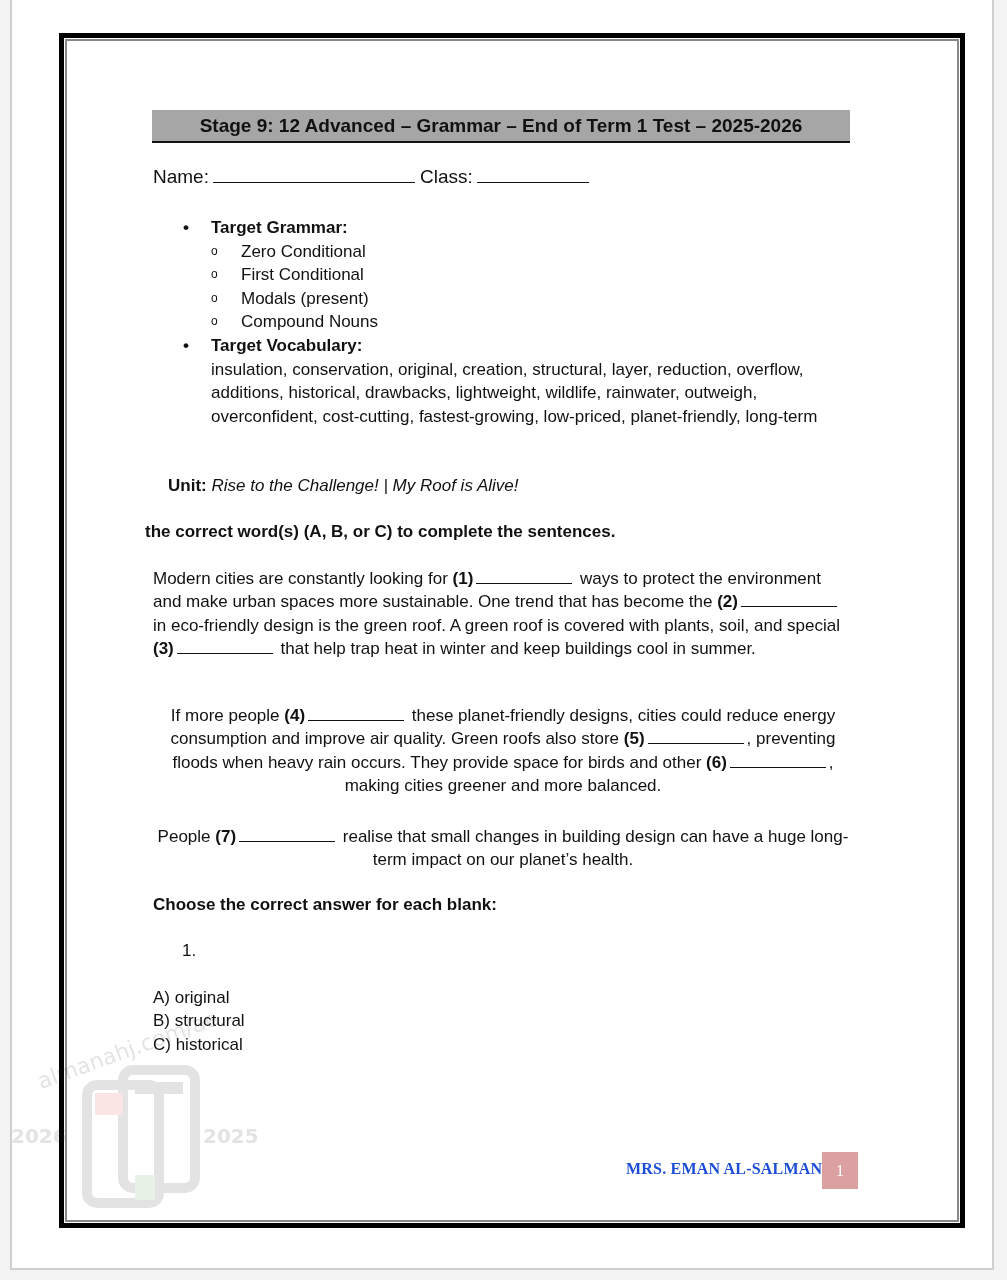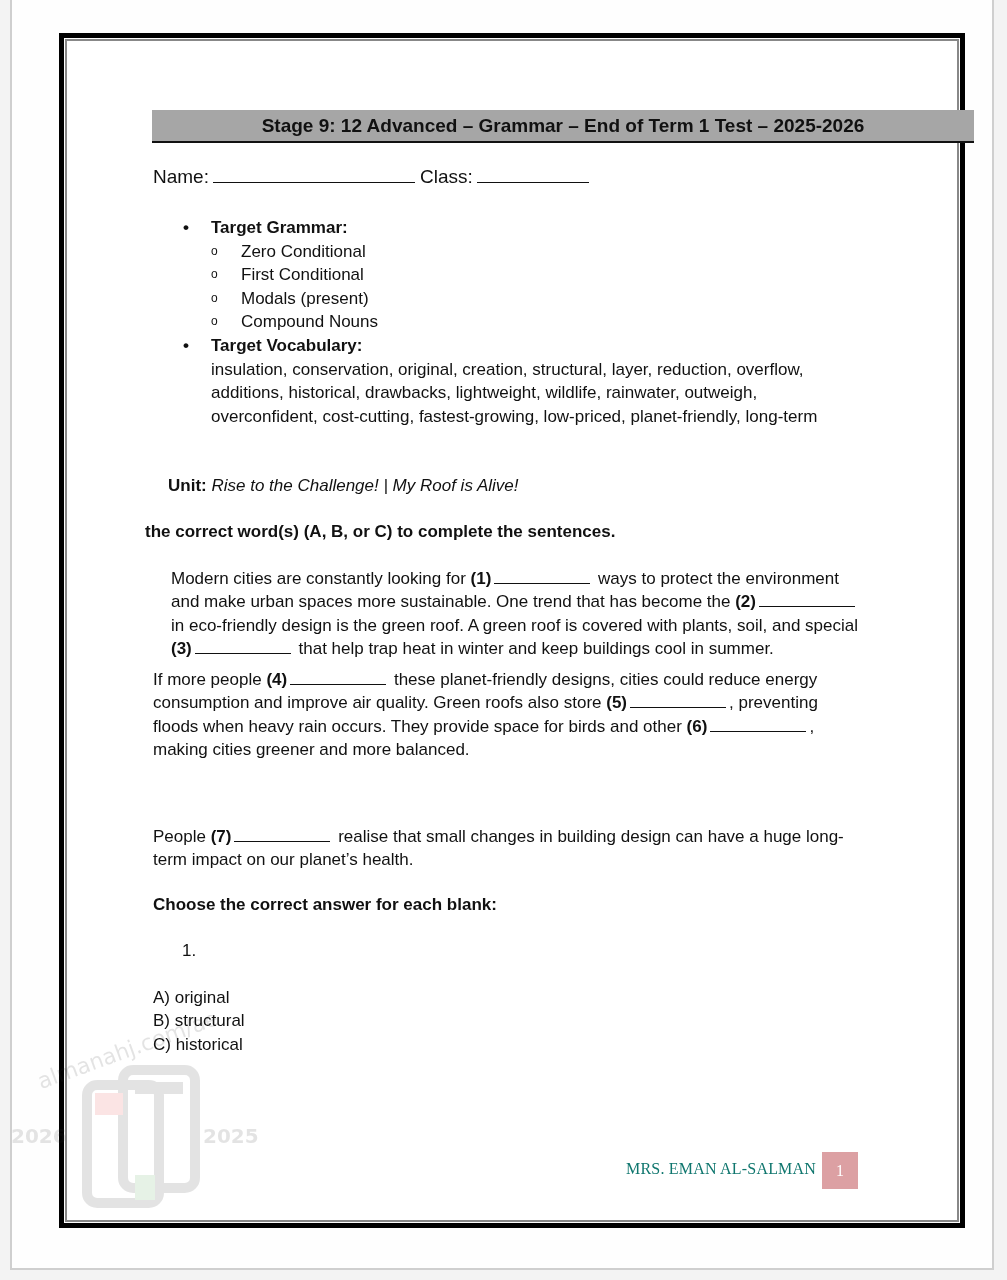--- a/index.html
+++ b/index.html
@@ -13,21 +13,21 @@
   }
   .frame {
     position: absolute; left: 47px; top: 33px; width: 896px; height: 1185px;
     border: 5px solid #000; background: #fff;
   }
   .frame-inner {
     position: absolute; left: 1px; top: 1px; right: 1px; bottom: 1px;
     border: 2px solid #888;
   }
   .title-bar {
-    position: absolute; left: 152px; top: 110px; width: 822px; height: 31px;
+    position: absolute; left: 152px; top: 110px; width: 698px; height: 31px;
     background: #a6a6a6; border-bottom: 2px solid #111;
     text-align: center; font-weight: bold; font-size: 19px; line-height: 31px; color: #111;
   }
   .name-line { position: absolute; left: 153px; top: 166px; font-size: 19px; text-align: center; }
   .blank-long { display: inline-block; width: 202px; border-bottom: 1.5px solid #111; height: 16px; margin: 0 5px 0 4px; }
   .blank-short { display: inline-block; width: 112px; border-bottom: 1.5px solid #111; height: 16px; margin-left: 4px; }
   .bullets { position: absolute; left: 183px; top: 216px; width: 670px; font-size: 17px; line-height: 23.6px; }
   .bullet-item { position: relative; padding-left: 28px; }
   .bullet-dot { position: absolute; left: 0; top: 0; font-weight: bold; }
   .sub-list { margin: 0; padding: 0; list-style: none; }
@@ -35,21 +35,21 @@
   .sub-dot { position: absolute; left: 28px; top: 0; font-size: 12px; }
   .bold { font-weight: bold; }
   .unit-line { position: absolute; left: 168px; top: 476px; font-size: 17px; }
   .instr { position: absolute; left: 145px; top: 522px; font-size: 17px; font-weight: bold; }
   .para { position: absolute; left: 153px; width: 700px; font-size: 17px; line-height: 23.4px; }
   .gap { display: inline-block; width: 96px; border-bottom: 1.5px solid #111; height: 14px; margin: 0 3px 0 3px; vertical-align: baseline; }
   .choose { position: absolute; left: 153px; top: 895px; font-size: 17px; font-weight: bold; text-align: center; }
   .qnum { position: absolute; left: 182px; top: 941px; font-size: 17px; }
   .options { position: absolute; left: 153px; top: 986px; font-size: 17px; line-height: 23.4px; }
   .footer-name {
-    position: absolute; left: 626px; top: 1160px; font-family: "Liberation Serif", serif; font-size: 16px; color: #0f766e; letter-spacing: 0.2px;
+    position: absolute; left: 626px; top: 1160px; font-family: "Liberation Serif", serif; font-size: 16px; color: #1d4ed8; letter-spacing: 0.2px; font-weight: bold;
   }
   .page-box {
     position: absolute; left: 822px; top: 1152px; width: 36px; height: 37px; background: #dca0a3; color: #fff;
     font-family: "Liberation Serif", serif; font-size: 16px; text-align: center; line-height: 37px;
   }
   .watermark { position: absolute; left: 5px; top: 1015px; width: 265px; height: 265px; opacity: 0.13; pointer-events: none; }
 </style>
 </head>
 <body>
 
@@ -83,29 +83,29 @@
   </div>
 </div>
 
 <div class="unit-line">
   <span class="bold">Unit:</span>
   <i>Rise to the Challenge! | My Roof is Alive!</i>
 </div>
 
 <div class="instr">the correct word(s) (A, B, or C) to complete the sentences.</div>
 
-<div class="para" style="top:567px;margin-left:18px;">
+<div class="para" style="top:567px;">
   <span>Modern cities are constantly looking for </span><b>(1)</b><span class="gap"></span><span> ways to protect the environment and make urban spaces more sustainable. One trend that has become the </span><b>(2)</b><span class="gap"></span><span> in eco-friendly design is the green roof. A green roof is covered with plants, soil, and special </span><b>(3)</b><span class="gap"></span><span> that help trap heat in winter and keep buildings cool in summer.</span>
 </div>
 
-<div class="para" style="top:668px;">
+<div class="para" style="top:704px;text-align:center;">
   <span>If more people </span><b>(4)</b><span class="gap"></span><span> these planet-friendly designs, cities could reduce energy consumption and improve air quality. Green roofs also store </span><b>(5)</b><span class="gap"></span><span>, preventing floods when heavy rain occurs. They provide space for birds and other </span><b>(6)</b><span class="gap"></span><span>, making cities greener and more balanced.</span>
 </div>
 
-<div class="para" style="top:825px;">
+<div class="para" style="top:825px;text-align:center;">
   <span>People </span><b>(7)</b><span class="gap"></span><span> realise that small changes in building design can have a huge long-term impact on our planet’s health.</span>
 </div>
 
 <div class="choose">Choose the correct answer for each blank:</div>
 
 <div class="qnum">1.</div>
 
 <div class="options">
   <div>A) original</div>
   <div>B) structural</div>

